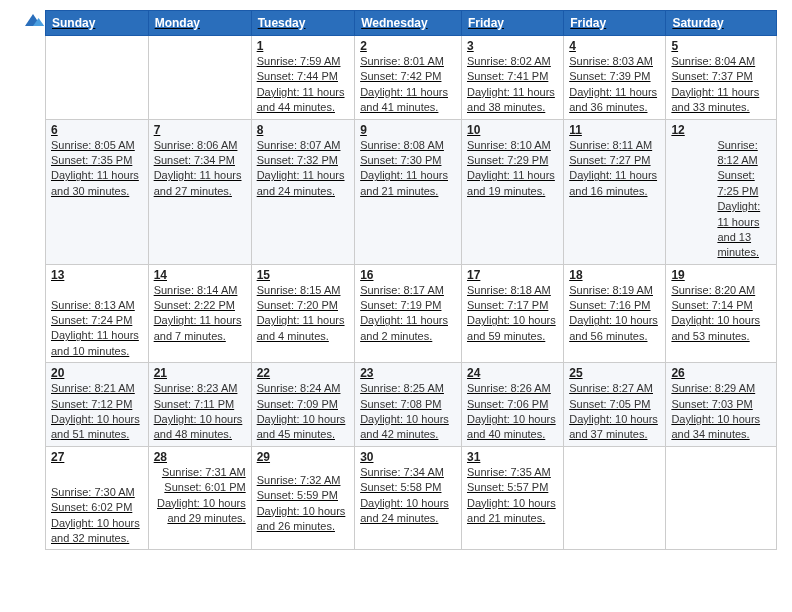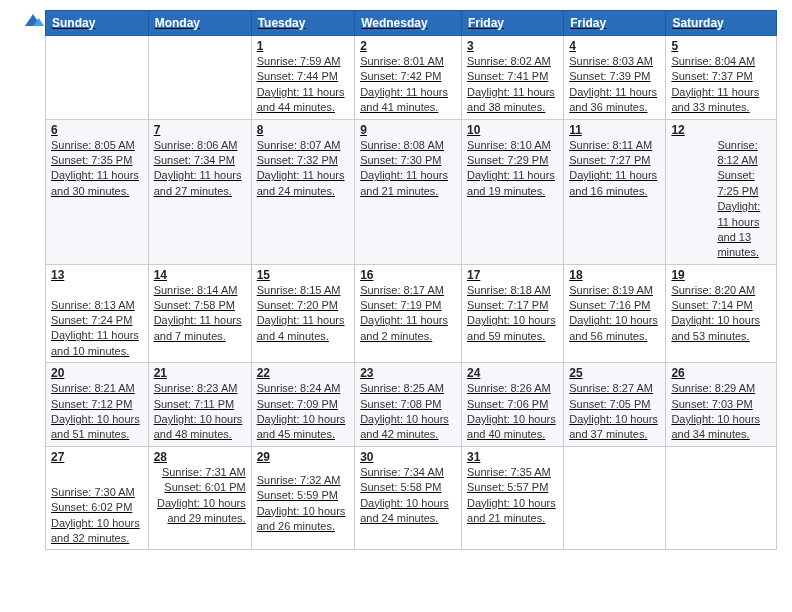--- a/index.html
+++ b/index.html
@@ -208,21 +208,21 @@
         <tr>
           <td>
             <span class="day-number">13</span>
             <div class="day-info" style="white-space: pre-line; margin-top: 16px;">Sunrise: 8:13 AM
 Sunset: 7:24 PM
 Daylight: 11 hours and 10 minutes.</div>
           </td>
           <td>
             <span class="day-number">14</span>
             <div class="day-info" style="white-space: pre-line;">Sunrise: 8:14 AM
-Sunset: 7:58 PM
+Sunset: 2:22 PM
 Daylight: 11 hours and 7 minutes.</div>
           </td>
           <td>
             <span class="day-number">15</span>
             <div class="day-info" style="white-space: pre-line;">Sunrise: 8:15 AM
 Sunset: 7:20 PM
 Daylight: 11 hours and 4 minutes.</div>
           </td>
           <td>
             <span class="day-number">16</span>

